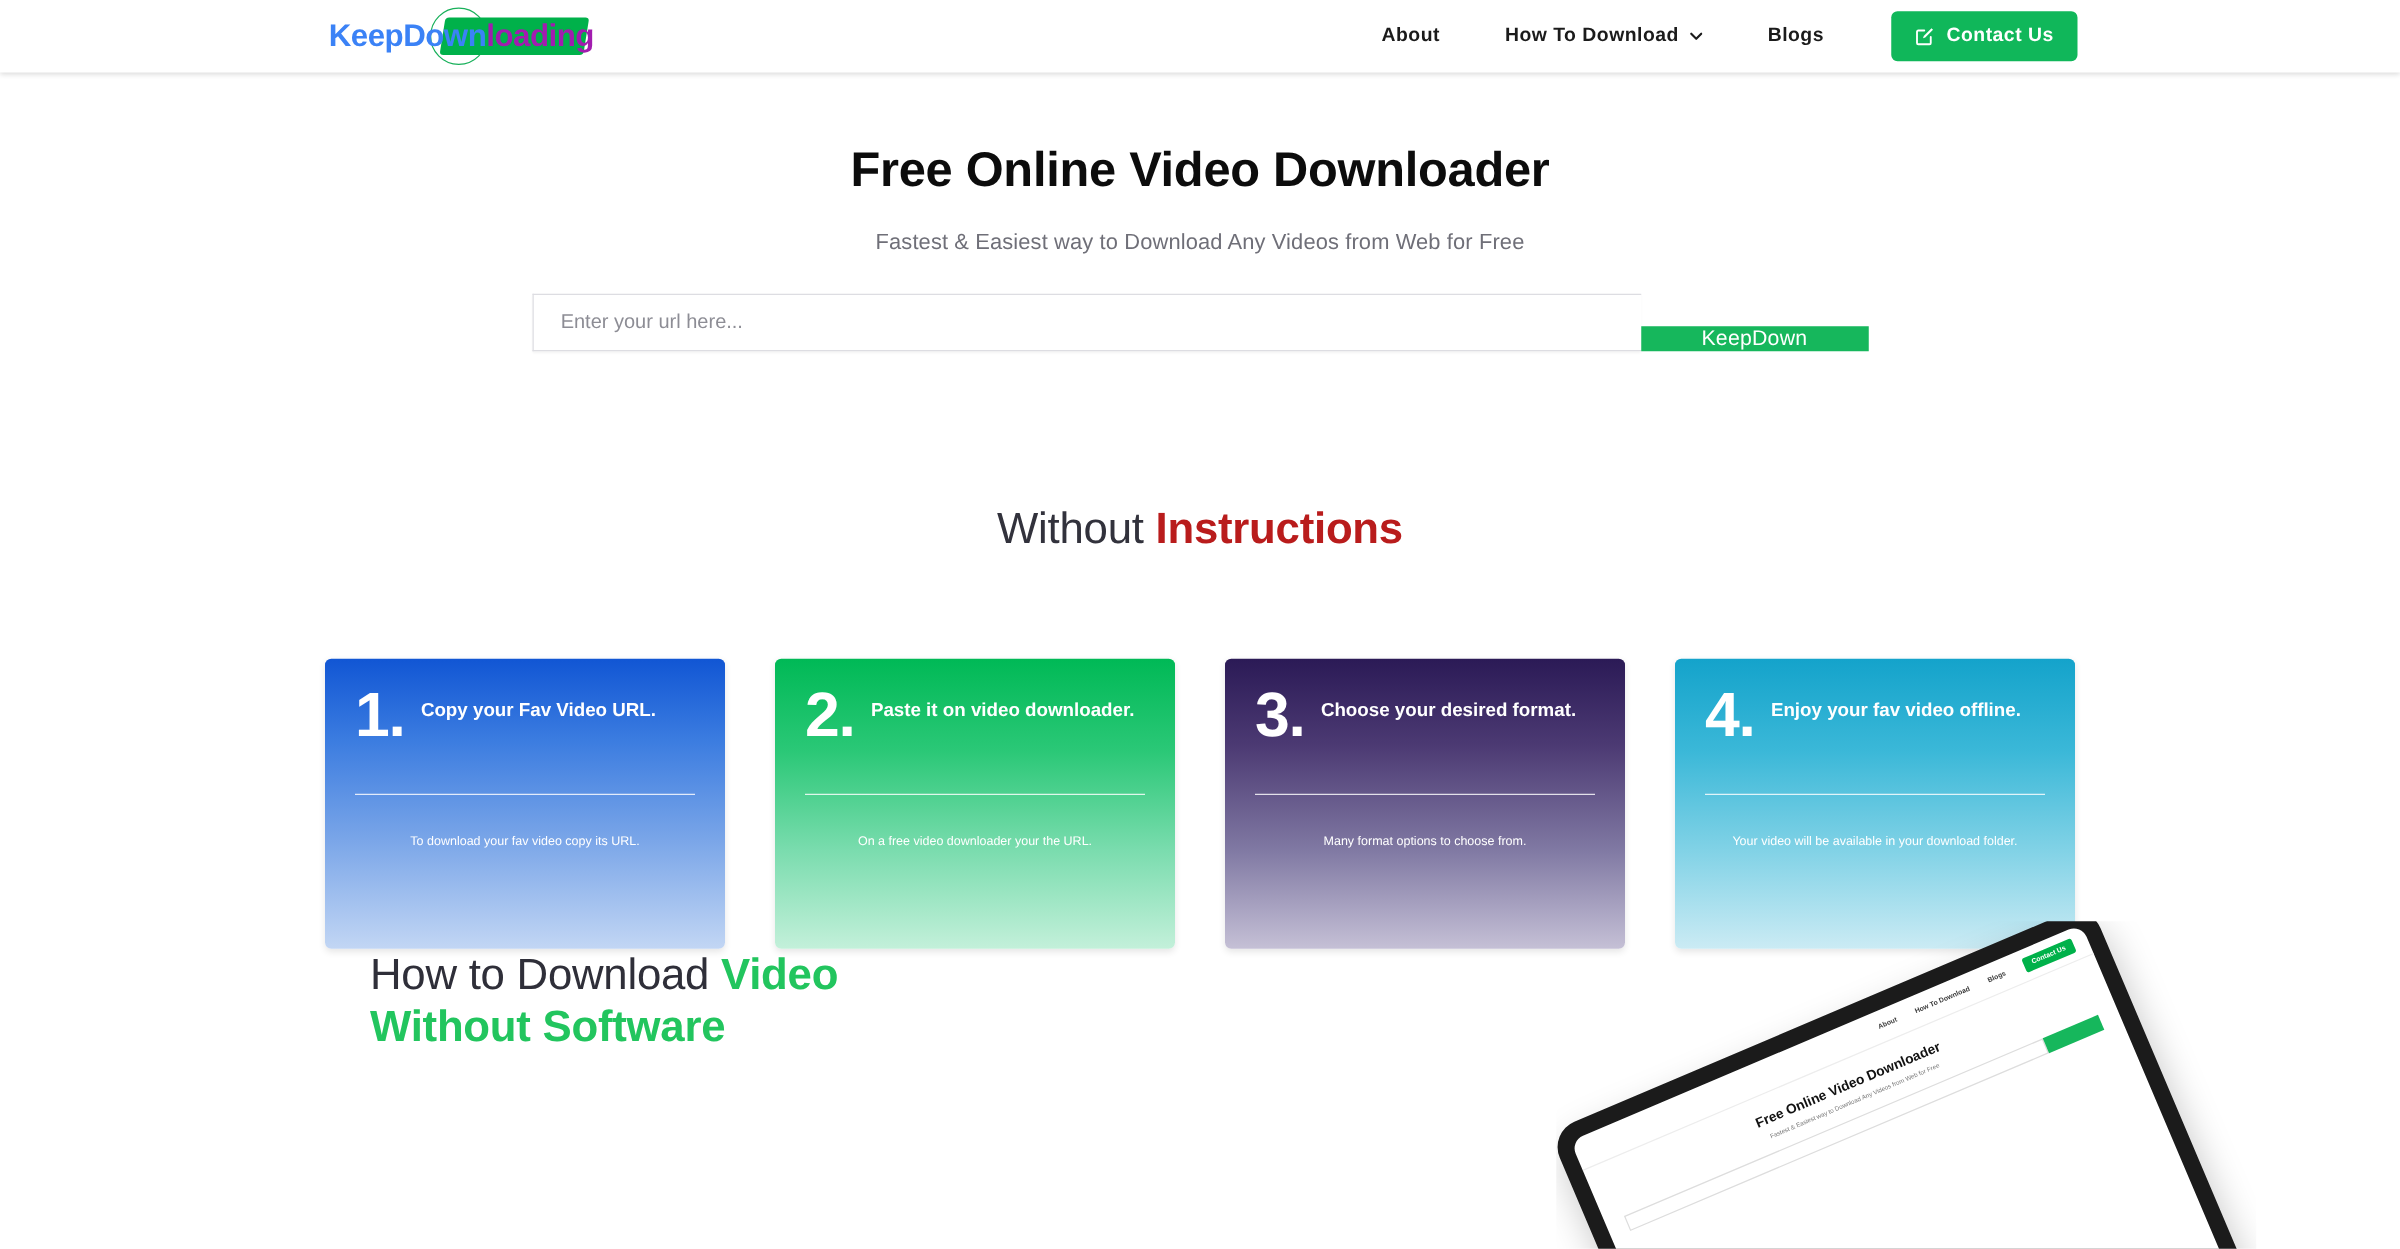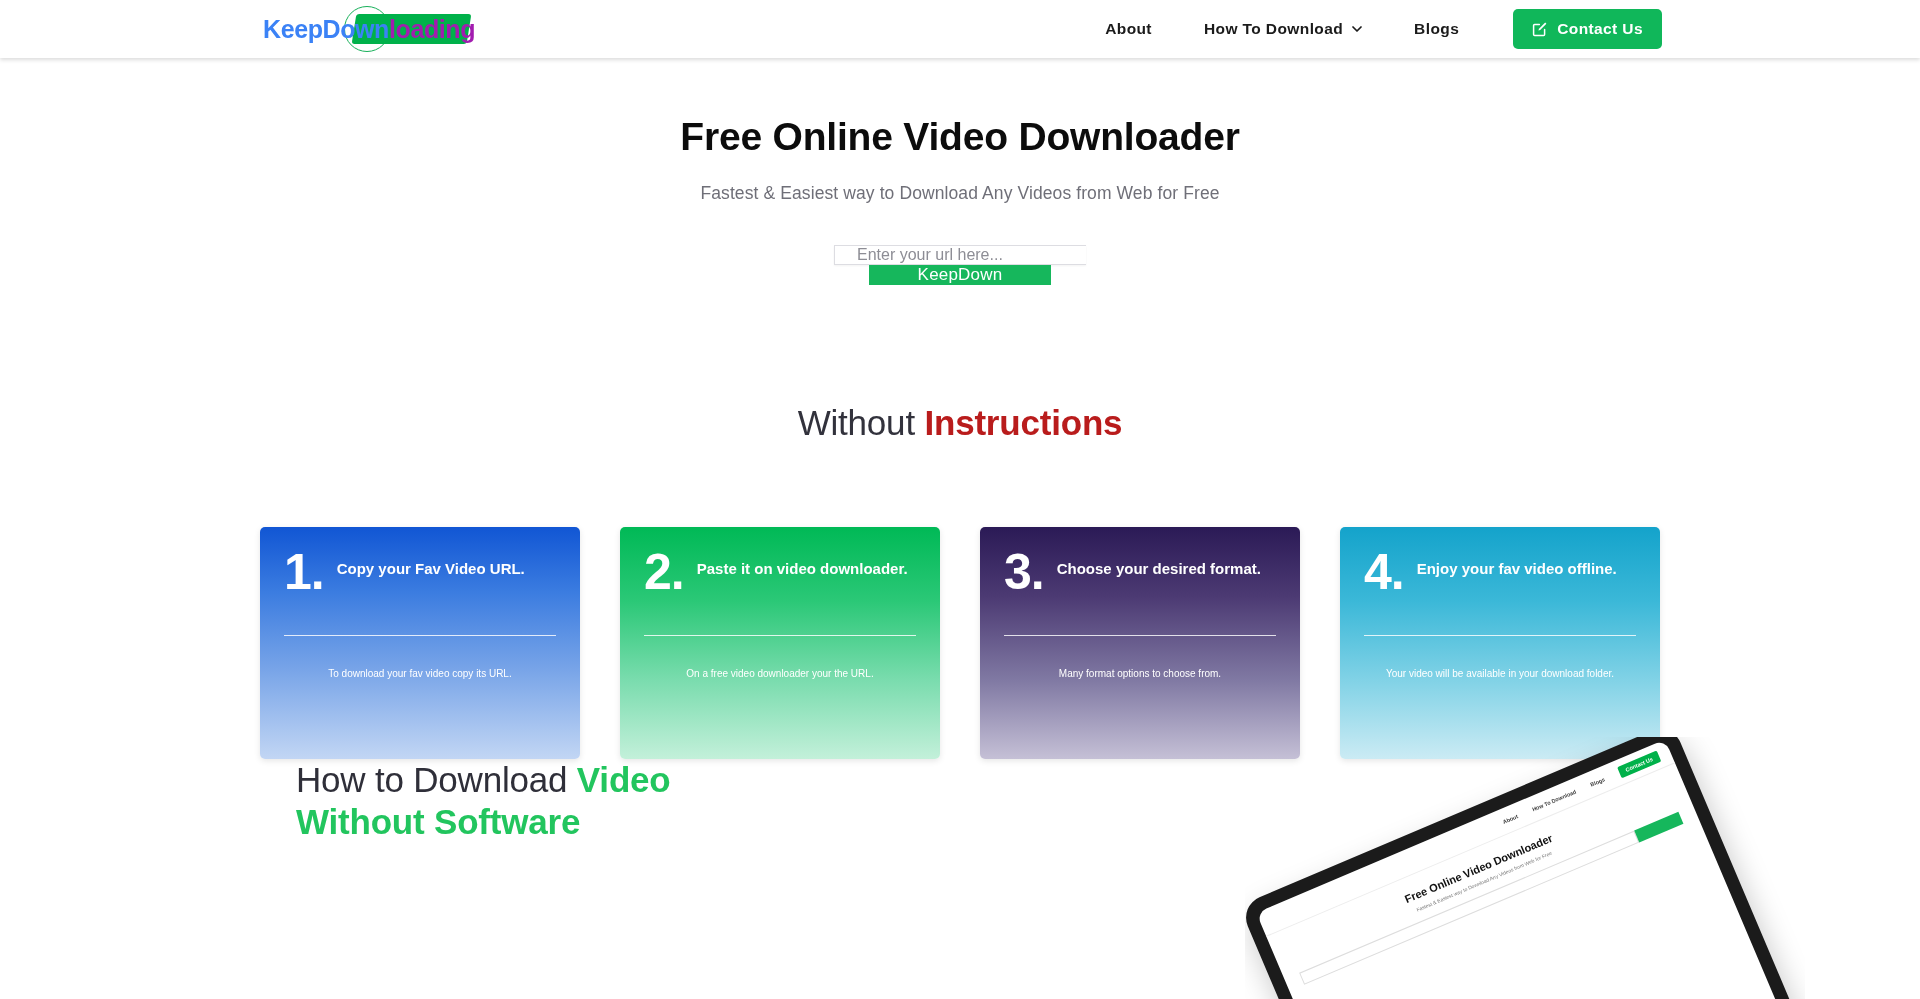--- a/index.html
+++ b/index.html
@@ -135,22 +135,21 @@
     font-weight: normal;
     letter-spacing: 0.1px;
   }
 
   
   .search-wrap {
     margin: 41px auto 0;
     width: 1069px;
     height: 36px;
     display: flex;
-    align-items: center;
-    flex-direction: column;
+    align-items: flex-end;
   }
   .url-input {
     flex: 1 1 auto;
     height: 46px;
     border: 1px solid #dddde2;
     border-right: none;
     background: #ffffff;
     font-size: 16px;
     color: #3a3a3a;
     padding: 0 22px;

